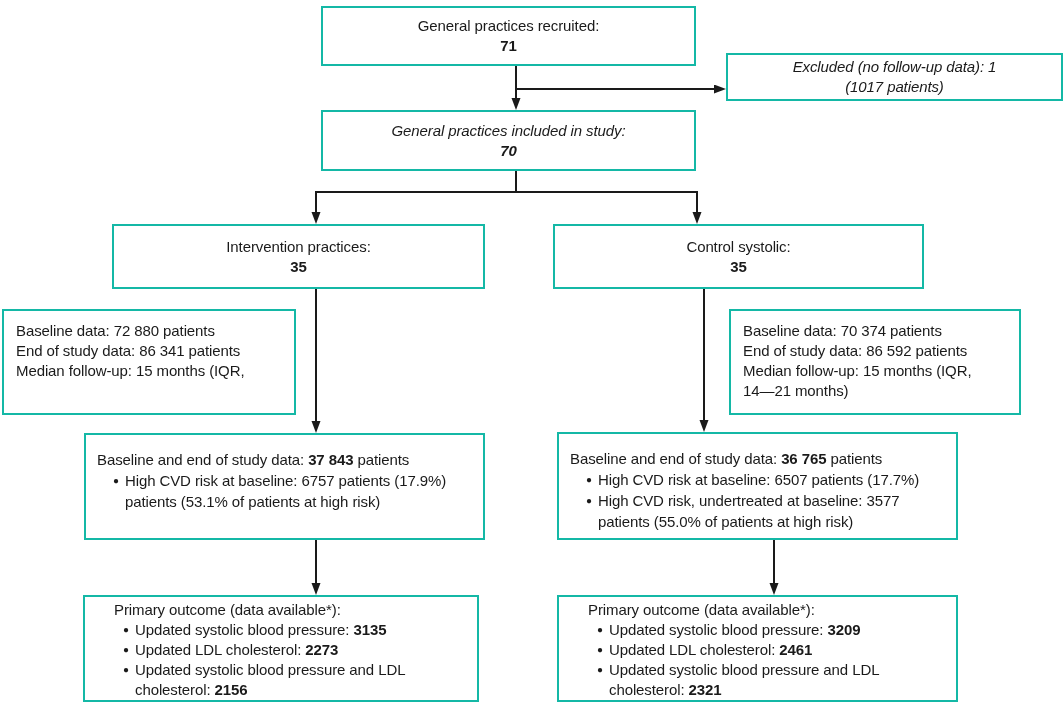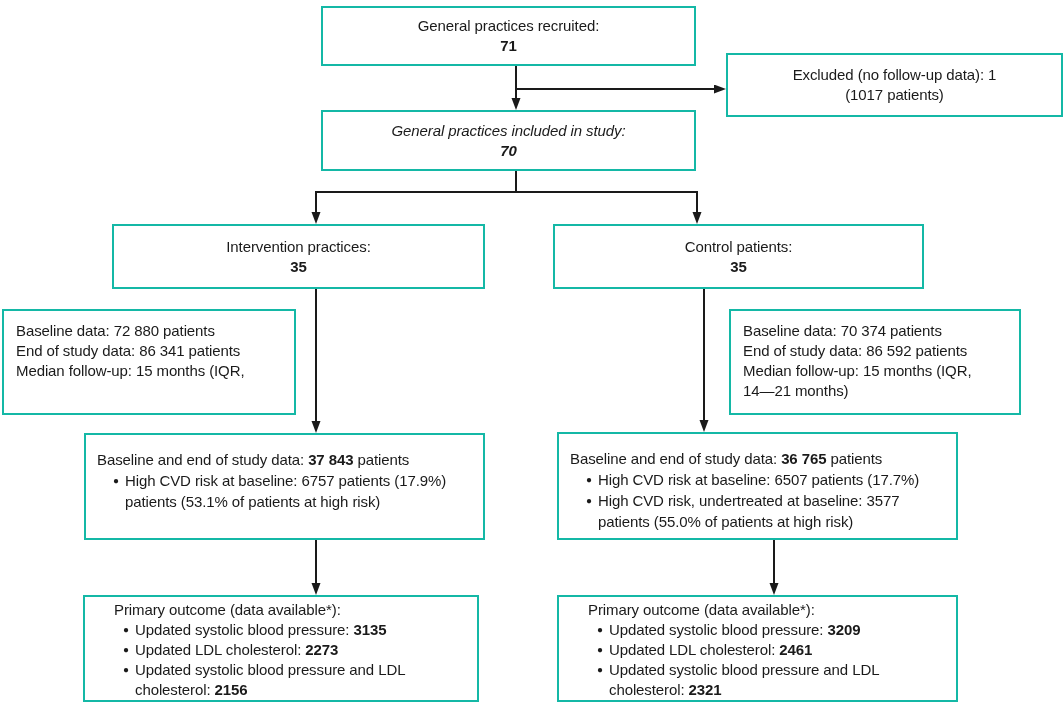--- a/index.html
+++ b/index.html
@@ -71,37 +71,37 @@
     <path class="conn" d="M704 289 V420" marker-end="url(#arrow)"></path>
     <path class="conn" d="M316 540 V583" marker-end="url(#arrow)"></path>
     <path class="conn" d="M774 540 V583" marker-end="url(#arrow)"></path>
   </svg>
 
   <div class="box center-box" style="left:321px; top:6px; width:375px; height:60px;">
     <div class="line">General practices recruited:</div>
     <div class="line value">71</div>
   </div>
 
-  <div class="box center-box" style="left:726px; top:53px; width:337px; height:64px;">
+  <div class="box center-box" style="left:726px; top:53px; width:337px; height:48px;font-style:italic;">
     <div class="line">Excluded (no follow-up data): 1</div>
     <div class="line">(1017 patients)</div>
   </div>
 
   <div class="box center-box" style="left:321px; top:110px; width:375px; height:61px;font-style:italic;">
     <div class="line">General practices included in study:</div>
     <div class="line value">70</div>
   </div>
 
   <div class="box center-box" style="left:112px; top:224px; width:373px; height:65px;">
     <div class="line">Intervention practices:</div>
     <div class="line value">35</div>
   </div>
 
   <div class="box center-box" style="left:553px; top:224px; width:371px; height:65px;">
-    <div class="line">Control patients:</div>
+    <div class="line">Control systolic:</div>
     <div class="line value">35</div>
   </div>
 
   <div class="box info-box" style="left:2px; top:309px; width:294px; height:106px;">
     <div class="line">Baseline data: 72 880 patients</div>
     <div class="line">End of study data: 86 341 patients</div>
     <div class="line">Median follow-up: 15 months (IQR,</div>
   </div>
 
   <div class="box info-box" style="left:729px; top:309px; width:292px; height:106px;">

